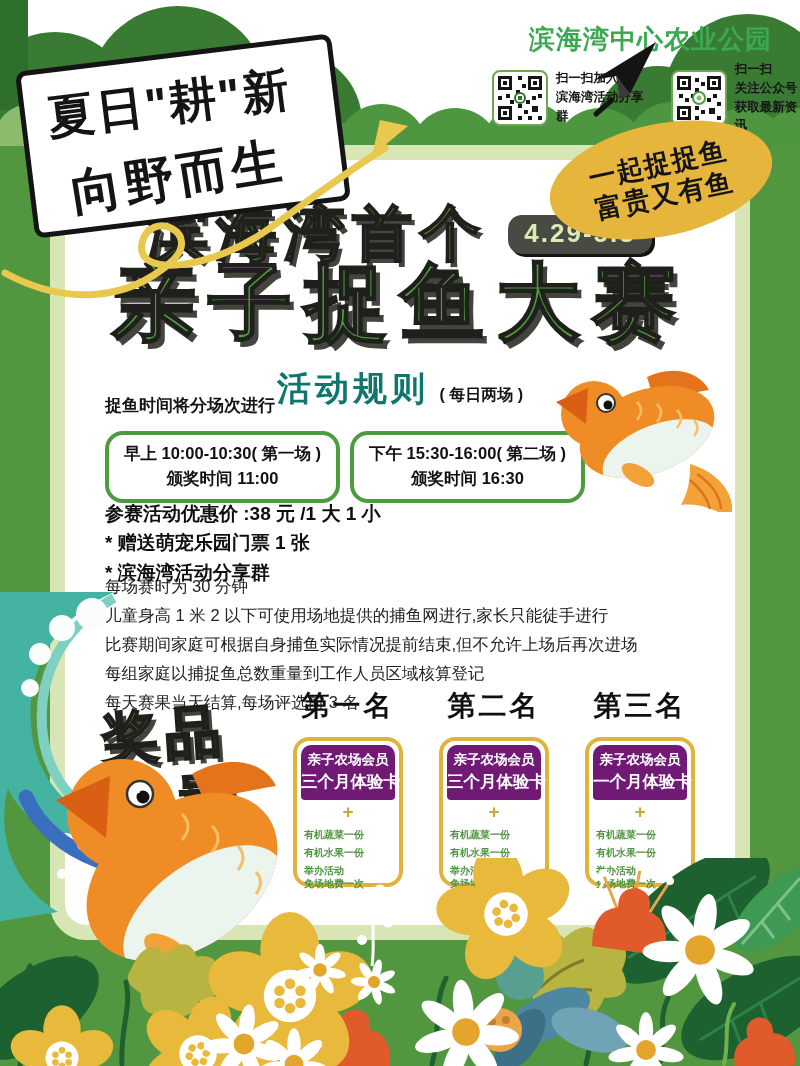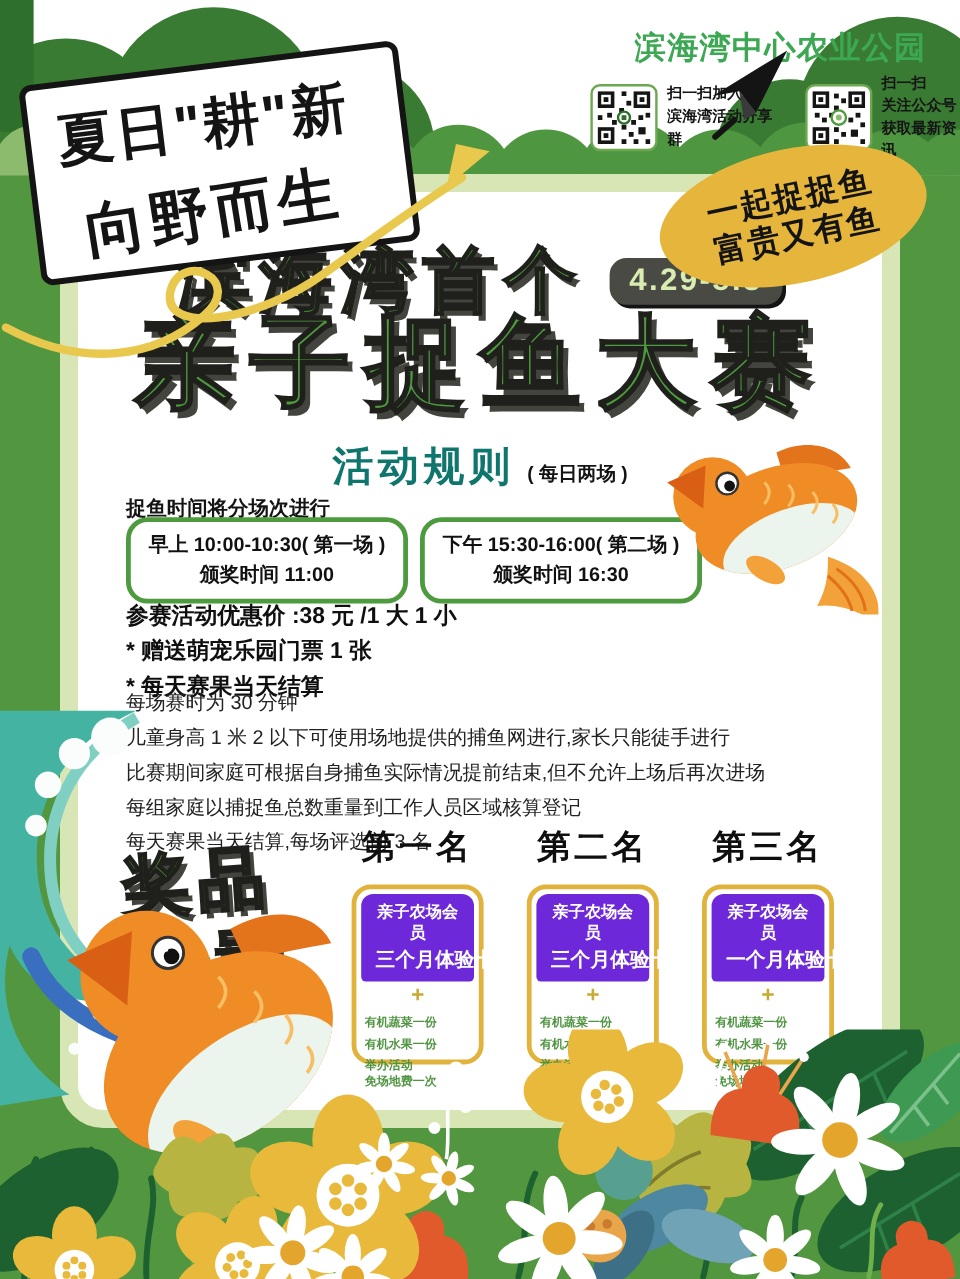--- a/index.html
+++ b/index.html
@@ -50,21 +50,21 @@
   .title-row1{ position:absolute; left:0; top:34px; width:100%; display:flex; justify-content:center; align-items:center; gap:20px; }
   .h1{ font-size:60px; letter-spacing:8px; text-shadow:4px 5px 0 #44443E; }
   .date-pill{
     background:#4A4A44; color:#D9ECB2; font-weight:900; font-size:26px; letter-spacing:2px;
     padding:3px 16px 5px; border-radius:14px; box-shadow:3px 3px 0 #141414;
   }
   .h2{ position:absolute; left:0; top:96px; width:100%; text-align:center; font-size:84px; letter-spacing:12px; line-height:1.1; text-shadow:5px 6px 0 #44443E; }
   .rules-row{ position:absolute; left:0; top:206px; width:100%; text-align:center; }
   .rules-heading{ font-size:34px; font-weight:900; color:#0f766e; letter-spacing:4px; }
   .rules-note{ font-size:16px; font-weight:800; color:#141414; margin-left:6px;margin-top:14px; }
-  .schedule-label{ position:absolute; left:40px; top:252px; font-size:17px; font-weight:800; color:#141414; }
+  .schedule-label{ position:absolute; left:40px; top:234px; font-size:17px; font-weight:800; color:#141414; }
   .sessions{ position:absolute; left:40px; top:271px; display:flex; gap:10px; }
   .session-box{
     width:235px; border:4px solid #4E9A3F; border-radius:18px; background:#fff;
     padding:8px 5px 9px; text-align:center; font-size:16.5px; color:#111;
   }
   .session-box .p{ font-weight:900; }
   .session-box .t{ font-weight:600; }
   .session-box .row2{ margin-top:3px; }
   .price-block{ position:absolute; left:40px; top:339px; font-size:19px; font-weight:900; color:#0f0f0f; line-height:1.55; }
   .detail-block{ position:absolute; left:40px; top:412px; font-size:16.5px; font-weight:500; color:#222; line-height:1.76; }
@@ -73,21 +73,21 @@
   .prize-title{ position:absolute; left:40px; top:12px; transform:rotate(-4deg); }
   .prize-title div{ font-size:56px; letter-spacing:6px; line-height:1.25; text-shadow:4px 5px 0 #44443E; }
   .prize-title div:nth-child(2){ margin-left:10px; }
   .prize-cols{ display:flex; margin-left:228px; gap:36px; }
   .prize-col{ width:110px; }
   .rank{ font-size:28px; font-weight:900; color:#0f0f0f; text-align:center; letter-spacing:3px; white-space:nowrap; }
   .prize-card{
     margin-top:12px; height:150px; border:4px solid #E2B33C; border-radius:16px;
     background:#fff; padding:4px 4px 8px;
   }
-  .prize-head{ background:#6d28d9; border-radius:10px 10px 4px 4px; color:#fff; text-align:center; padding:6px 12px 7px; }
+  .prize-head{ background:#701a75; border-radius:10px 10px 4px 4px; color:#fff; text-align:center; padding:6px 0 7px; }
   .prize-head .m1{ font-size:13.5px; font-weight:800; }
   .prize-head .m2{ font-size:16.5px; font-weight:900; margin-top:2px; white-space:nowrap; }
   .plus{ text-align:center; color:#C9AA35; font-size:19px; font-weight:900; margin:2px 0 0; line-height:1.1; }
   .item{ color:#4F9440; font-size:10px; font-weight:700; margin-top:5px; line-height:1.3; padding-left:3px; white-space:pre-line; }
   
   .small-koi{ position:absolute; left:552px; top:362px; z-index:3; }
   .wave{ position:absolute; left:-4px; top:592px; z-index:4; }
   .big-koi{ position:absolute; left:42px; top:742px; z-index:4; }
   .bottom-flora{ position:absolute; left:0; top:858px; z-index:5; }
 </style>
@@ -234,21 +234,21 @@
         <div><span class="p">下午</span>
           <span class="t">15:30-16:00( 第二场 )</span></div>
         <div class="row2"><span class="p">颁奖时间</span>
           <span class="t">16:30</span></div>
       </div>
     </div>
 
     <div class="price-block">
       <div>参赛活动优惠价 :38 元 /1 大 1 小</div>
       <div>* 赠送萌宠乐园门票 1 张</div>
-      <div>* 每天赛果当天结算</div>
+      <div>* 滨海湾活动分享群</div>
     </div>
 
     <div class="detail-block">
       <div>每场赛时为 30 分钟</div>
       <div>儿童身高 1 米 2 以下可使用场地提供的捕鱼网进行,家长只能徒手进行</div>
       <div>比赛期间家庭可根据自身捕鱼实际情况提前结束,但不允许上场后再次进场</div>
       <div>每组家庭以捕捉鱼总数重量到工作人员区域核算登记</div>
       <div>每天赛果当天结算,每场评选前 3 名</div>
     </div>
 

